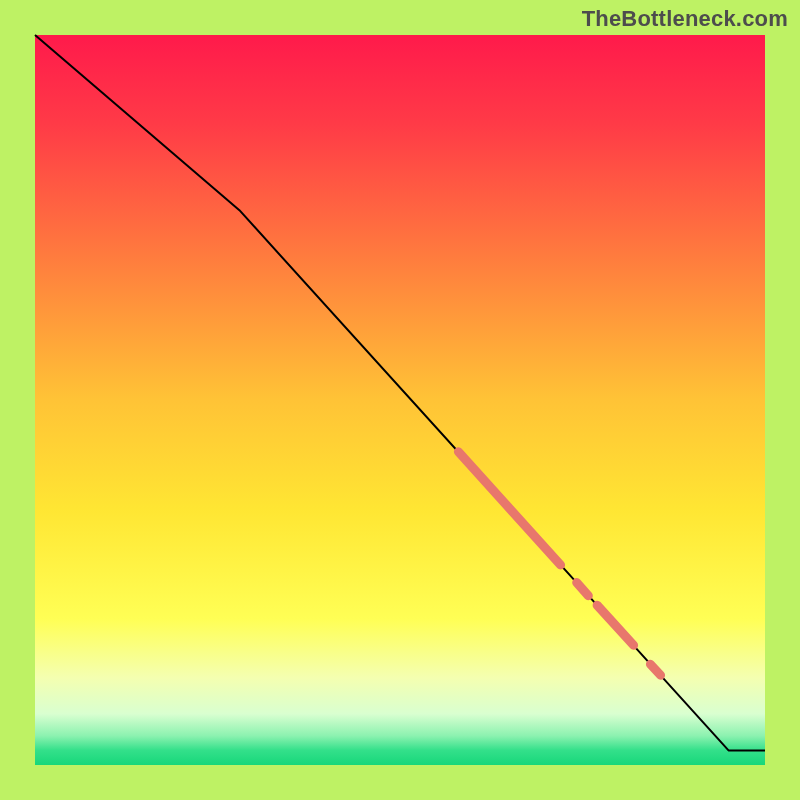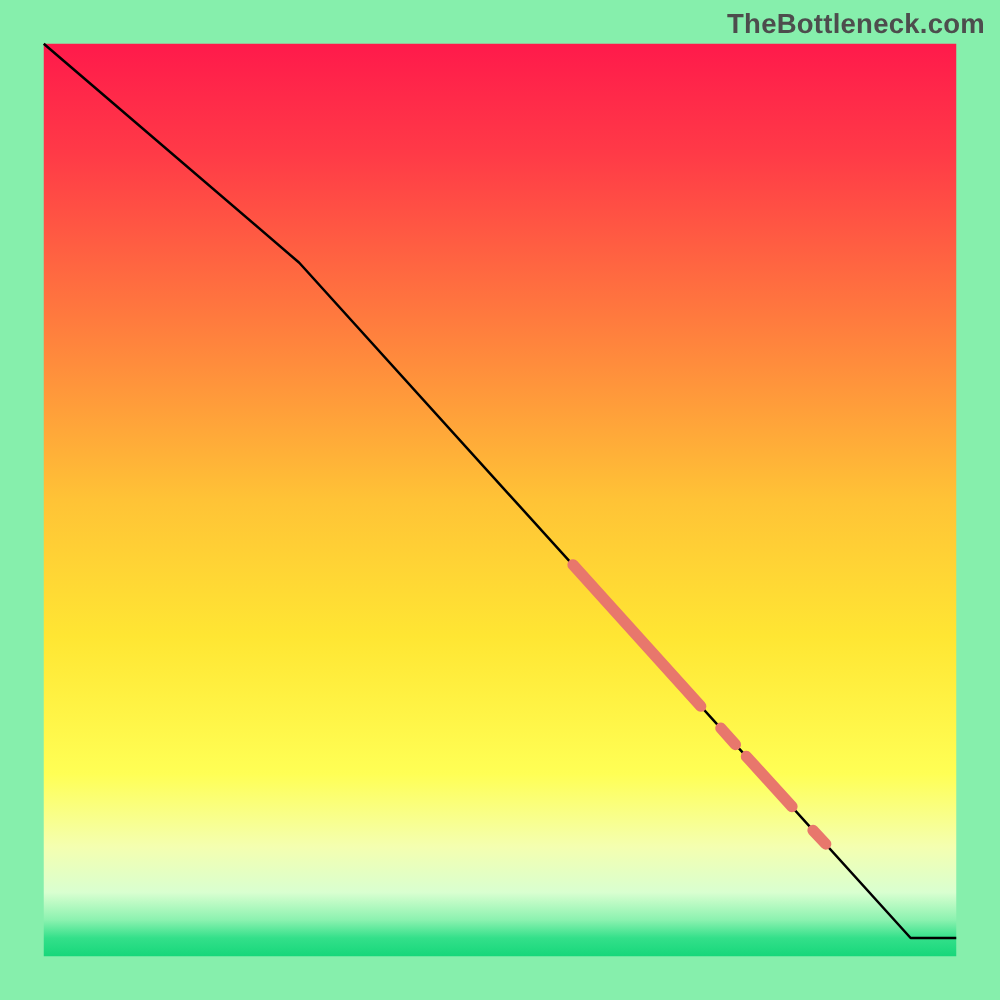--- a/index.html
+++ b/index.html
@@ -8,21 +8,21 @@
     width: 800px;
     height: 800px;
     overflow: hidden;
     background: #000;
     font-family: Arial, Helvetica, sans-serif;
   }
   .frame {
     position: relative;
     width: 800px;
     height: 800px;
-    background: #86efac;
+    background: #bef264;
     text-align: right;
   }
   .plot {
     position: absolute;
     left: 35px;
     top: 35px;
     width: 730px;
     height: 730px;
     
   }

